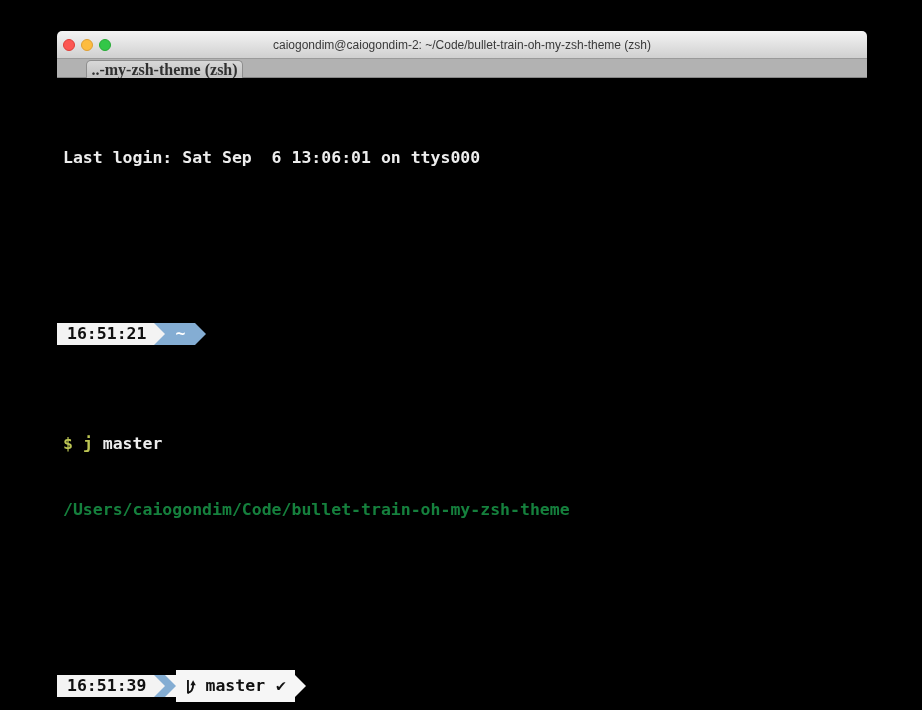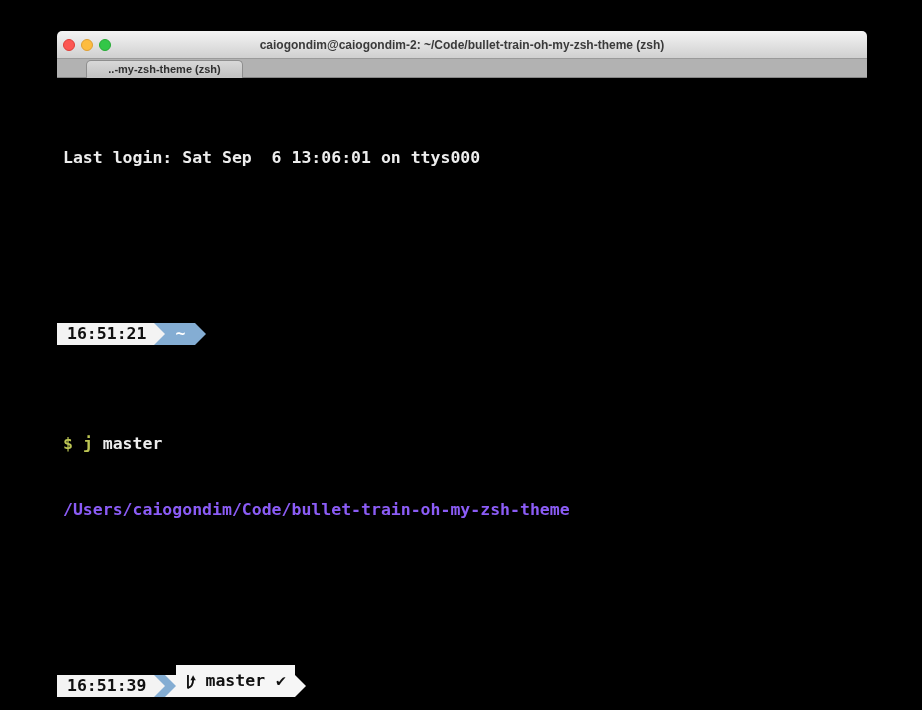--- a/index.html
+++ b/index.html
@@ -14,54 +14,54 @@
 
   
   .titlebar {
     position:relative; height:28px;
     background:linear-gradient(#f4f4f4,#d0d0d0);
     border-bottom:1px solid #9a9a9a;
   }
   .title-text {
     position:absolute; left:0; right:0; top:0; height:39px; line-height:28px;
     text-align:center; font-family:"Liberation Sans", sans-serif;
-    font-size:12px; color:#3a3a3a; white-space:nowrap;font-weight:bold;
+    font-size:12px; color:#3a3a3a; white-space:nowrap;
   }
   .lights { position:absolute; left:6px; top:8px; display:flex; gap:6px; }
   .light { width:12px; height:12px; border-radius:50%; }
   .light-red   { background:#fc5753; border:1px solid #df3e38; }
   .light-yellow{ background:#fdbc40; border:1px solid #de9f34; }
   .light-green { background:#33c748; border:1px solid #27aa35; }
 
   
   .tabbar {
     position:relative; height:19px; background:#b2b2b2;
     border-bottom:1px solid #868686;
   }
   .tab {
     position:absolute; left:29px; top:1px; width:157px; height:18px;
     background:linear-gradient(#d8d8d8,#c1c1c1);
     border:1px solid #8e8e8e; border-bottom:none;
     border-radius:5px 5px 0 0;
-    font-family:Liberation Sans, sans-serif; font-size:11px; font-weight:bold;
+    font-family:Liberation Serif, serif; font-size:16px; font-weight:bold;
     color:#303030; text-align:center; line-height:17px; white-space:nowrap; overflow:hidden;
   }
 
   
   .screen {
     position:relative; background:#000; height:534px; padding-top:3px;
     font:bold 16.5px/22px "DejaVu Sans Mono", monospace;
     color:#ededed; white-space:pre;
   }
   .line { height:22px; padding-left:6px; white-space:pre; }
-  .line.prompt { display:flex; align-items:flex-end; padding-left:0; }
+  .line.prompt { display:flex; align-items:center; padding-left:0; }
 
   .t-fg    { color:#ededed; }
   .t-green { color:#bcc554; }
-  .t-red   { color:#8b5cf6; }
+  .t-red   { color:#15803d; }
 
   .seg { height:22px; display:flex; align-items:center; }
   .seg-time { background:#f3f3f3; color:#101010; padding:0 8px 0 10px; }
   .seg-path { background:#84add3; color:#fff; padding:0 10px; }
   .seg-git  { background:#f6f6f6; color:#111; padding:16px 9px; }
   .seg-git .git-check { margin-left:11px; }
   .git-branch-svg { margin-right:8px; display:block; }
 
   .arrow {
     width:0; height:0;

